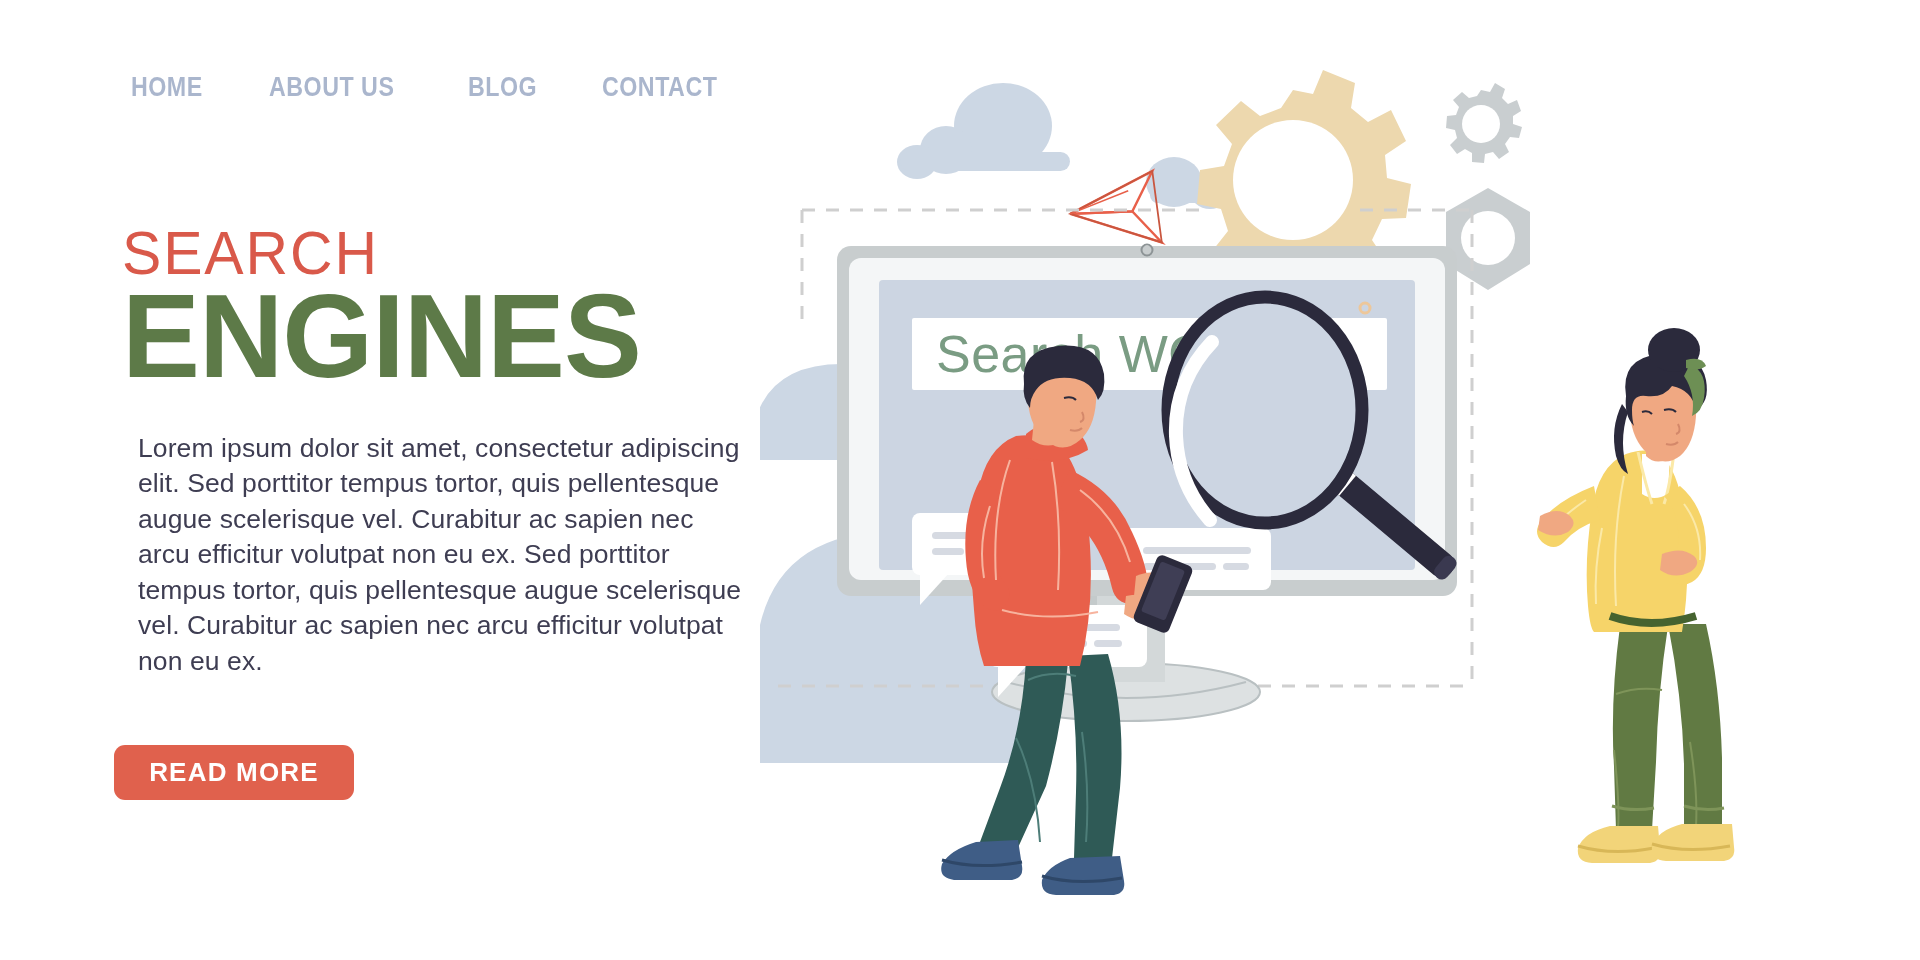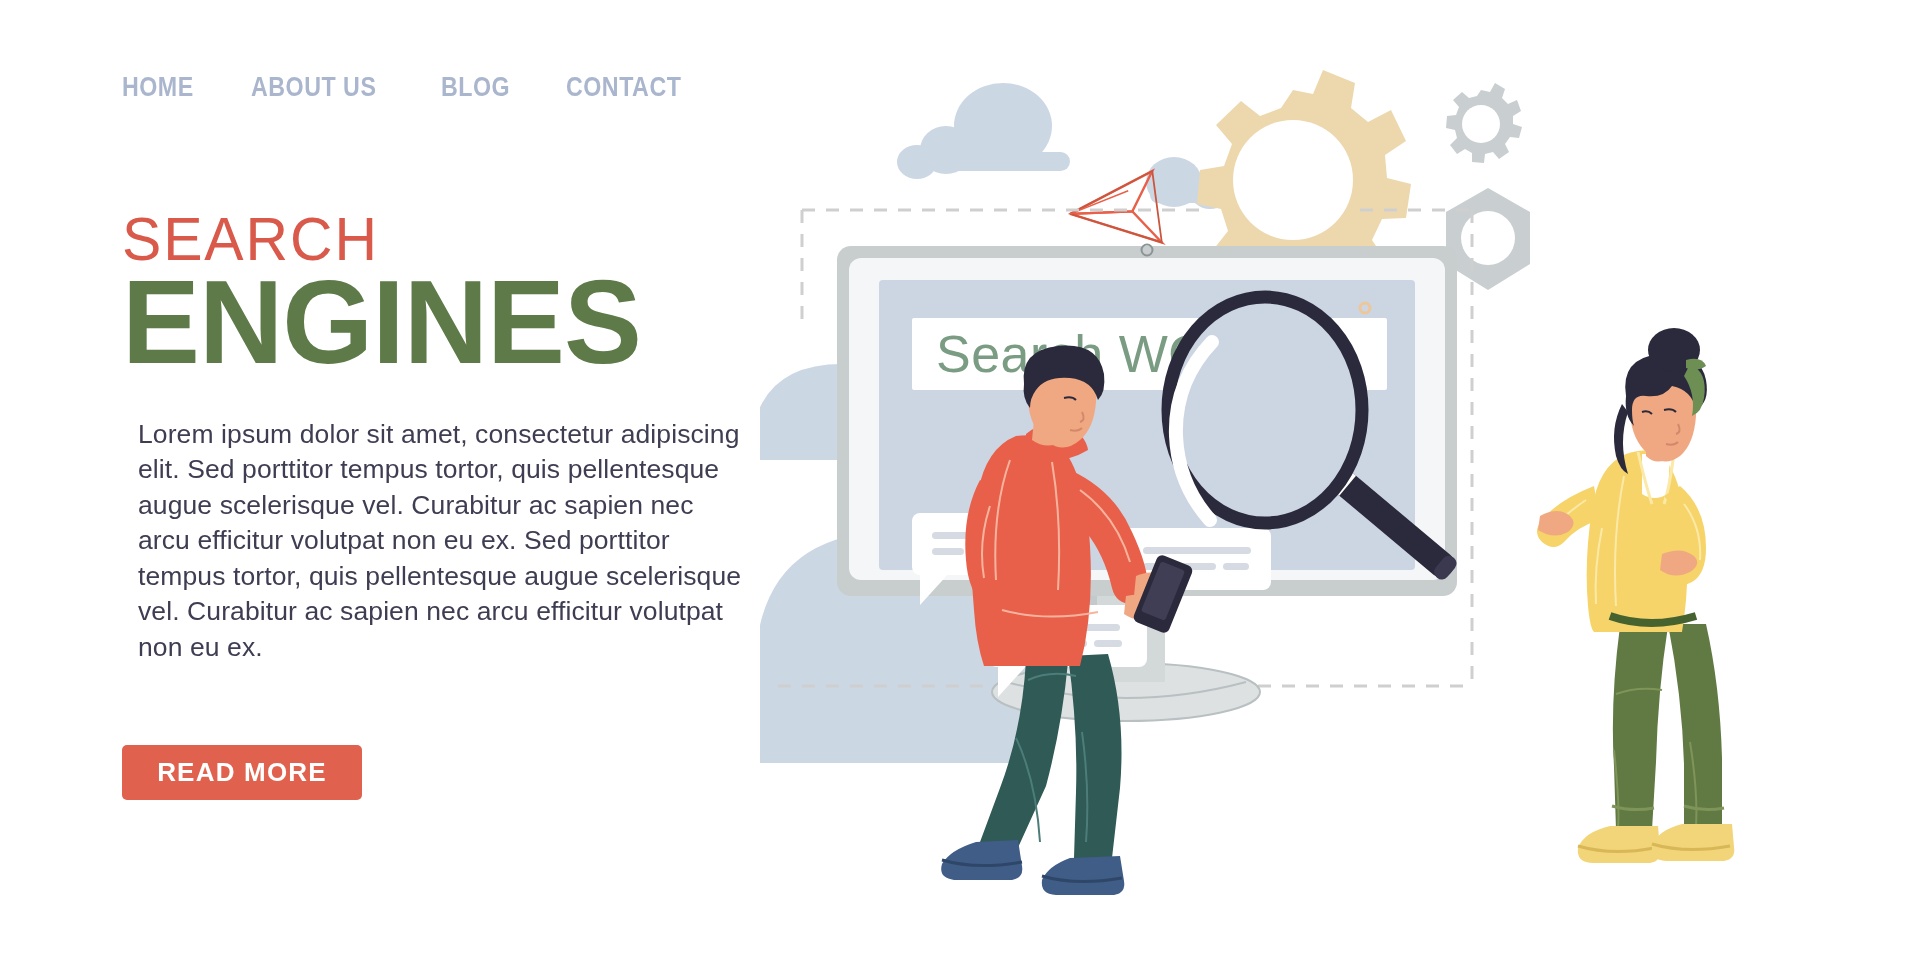--- a/index.html
+++ b/index.html
@@ -7,41 +7,41 @@
   html, body {
     width:1920px; height:960px;
     background:#ffffff;
     font-family:"Liberation Sans", sans-serif;
     overflow:hidden;
   }
   .page { position:relative; width:1920px; height:960px; background:#fff; }
 
   
   .nav {
-    position:absolute; left:122px; top:72px;
-    display:flex; align-items:baseline; gap:4px;
+    position:absolute; left:131px; top:72px;
+    display:flex; align-items:baseline; gap:13px;
   }
   .nav-item {
     font-family:"Liberation Sans Narrow","Liberation Sans", sans-serif;
     font-weight:bold;
     font-size:27px;
     letter-spacing:0.6px;
     color:#aab6cd;
     text-transform:uppercase;
     cursor:pointer;
     white-space:nowrap;
     transform:scaleX(0.86);
     transform-origin:left center;
   }
   .nav-item.n0 { margin-right:42px; }
   .nav-item.n1 { margin-right:40px; }
   .nav-item.n2 { margin-right:40px; }
 
   
-  .hero-copy { position:absolute; left:122px; top:210px; width:640px; }
+  .hero-copy { position:absolute; left:122px; top:224px; width:640px; }
   .title-top {
     font-family:"Liberation Sans Narrow","Liberation Sans", sans-serif;
     font-weight:400;
     font-size:62px;
     letter-spacing:2px;
     color:#d9594a;
     line-height:0.95;
     transform:scaleX(0.95);
     transform-origin:left center;
   }
@@ -60,24 +60,24 @@
     margin-top:42px;
     width:610px;
     font-family:"Liberation Sans Narrow","Liberation Sans", sans-serif;
     font-size:26.5px;
     line-height:1.34;
     color:#3e3d52;
     letter-spacing:0.1px;
     margin-left:16px;
   }
   .read-more {
-    position:absolute; left:122px; top:745px;
+    position:absolute; left:114px; top:745px;
     width:240px; height:55px;
     background:#e0614d;
-    border:none; border-radius:5px;
+    border:none; border-radius:11px;
     color:#ffffff;
     font-family:"Liberation Sans Narrow","Liberation Sans", sans-serif;
     font-weight:bold;
     font-size:26px;
     letter-spacing:1.2px;
     cursor:pointer;
     display:flex; align-items:center; justify-content:center;
     transform:scaleX(1);
   }
 

